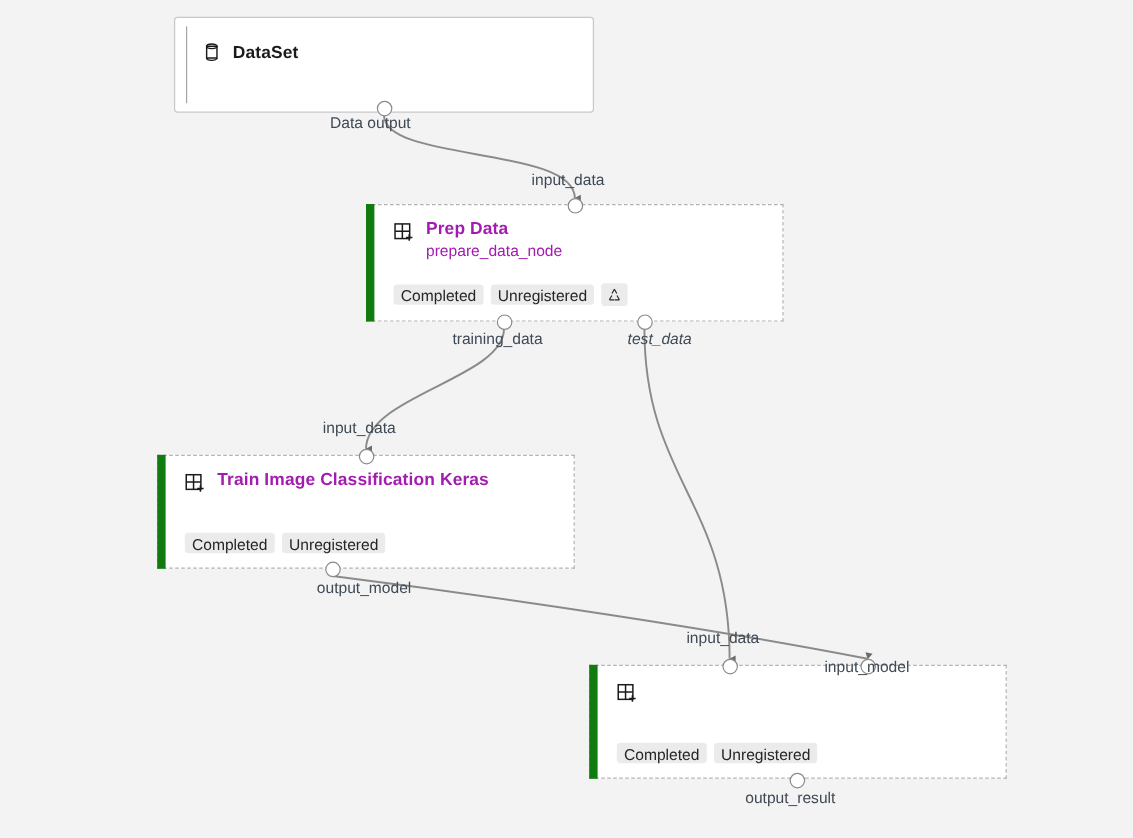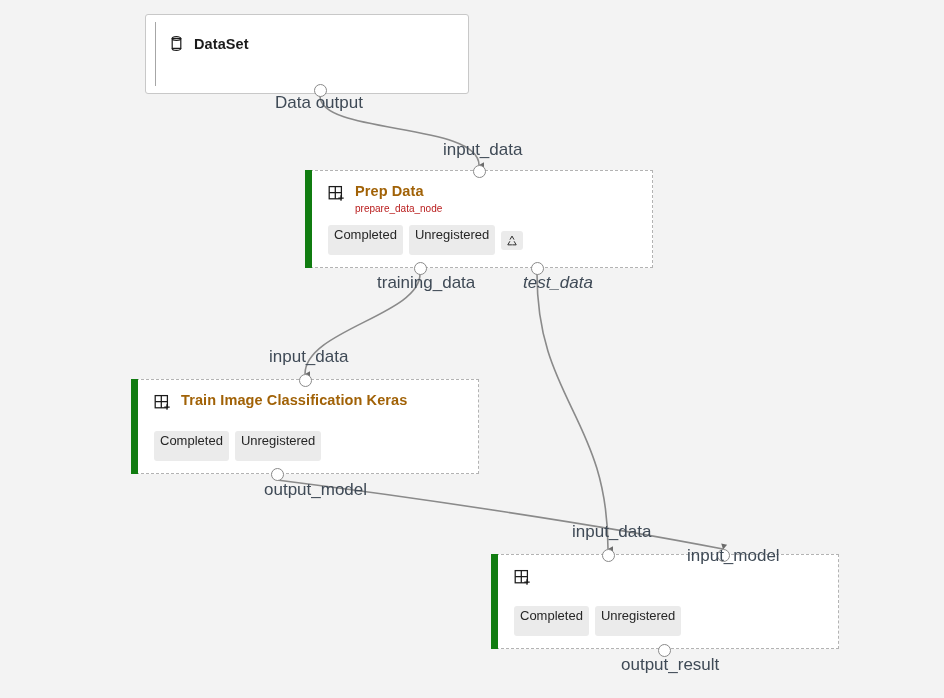--- a/index.html
+++ b/index.html
@@ -85,45 +85,45 @@
     display: flex;
     align-items: flex-start;
     gap: 9px;
   }
   .module-icon-wrap {
     padding-top: 2px;
   }
   .module-title {
     font-size: 14.5px;
     font-weight: bold;
-    color: #a16207;
+    color: #a21caf;
     line-height: 17px;
     letter-spacing: 0.1px;
     white-space: nowrap;
   }
   .module-subtitle {
-    font-size: 10px;
-    color: #b91c1c;
+    font-size: 13px;
+    color: #a21caf;
     line-height: 17px;
     white-space: nowrap;
   }
   .badge-row {
     position: absolute;
     left: 0;
     bottom: 4px;
     display: flex;
     align-items: center;
     gap: 6px;
   }
   .badge {
     background: #ebebeb;
     border-radius: 3px;
     font-size: 13px;
     color: #262626;
-    padding: 3px 6px 13px 6px;
+    padding: 3px 6px 0 6px;
     line-height: 14px;
     white-space: nowrap;
   }
   .badge-icon {
     background: #ebebeb;
     border-radius: 3px;
     padding: 3px 4px 2px 4px;
     display: flex;
     align-items: center;
     justify-content: center;
@@ -134,42 +134,42 @@
     position: absolute;
     width: 13px;
     height: 13px;
     border-radius: 50%;
     background: #ffffff;
     border: 1.3px solid #8a8a8a;
     box-sizing: border-box;
   }
   .port-label {
     position: absolute;
-    font-size: 17px;
+    font-size: 13px;
     color: #3f4a56;
     white-space: nowrap;
     line-height: 14px;
   }
 </style>
 </head>
 <body>
 
 <div id="canvas">
   <svg id="edge-layer" viewBox="0 0 944 698" xmlns="http://www.w3.org/2000/svg">
       <defs>
         <marker id="arrowhead" markerWidth="7" markerHeight="7" refX="3.2" refY="5.6" orient="auto" markerUnits="userSpaceOnUse">
           <path d="M0.4 0.6 L6.4 0.6 L3.4 6.0 z" fill="#6b6b6b"></path>
         </marker>
       </defs>
       <path d="M 320 96 C 320 135, 479 122, 479 165" fill="none" stroke="#8a8a8a" stroke-width="1.6" marker-end="url(#arrowhead)"></path>
       <path d="M 420 274 C 420 315, 305 330, 305 374" fill="none" stroke="#8a8a8a" stroke-width="1.6" marker-end="url(#arrowhead)"></path>
       <path d="M 537 274 C 537 400, 608 418, 608 549" fill="none" stroke="#8a8a8a" stroke-width="1.6" marker-end="url(#arrowhead)"></path>
       <path d="M 277 480 C 420 498, 600 525, 723 549" fill="none" stroke="#8a8a8a" stroke-width="1.6" marker-end="url(#arrowhead)"></path>
     </svg>
-<div class="dataset-node" style="left: 145px; top: 14px; width: 324px; height: 80px;">
+<div class="dataset-node" style="left: 145px; top: 14px; width: 350px; height: 80px;">
       <div class="dataset-accent"></div>
       <div class="dataset-head">
         <svg width="17" height="17" viewBox="0 0 17 17">
           <g fill="none" stroke="#1b1b1b" stroke-width="1.2">
             <path d="M4.2 3.6 h8.6 v9.8 h-8.6 z"></path>
             <ellipse cx="8.5" cy="3.6" rx="4.3" ry="1.9"></ellipse>
             <path d="M4.2 13.4 a4.3 1.9 0 0 0 8.6 0"></path>
           </g>
         </svg>
         <div class="dataset-title">DataSet</div>

